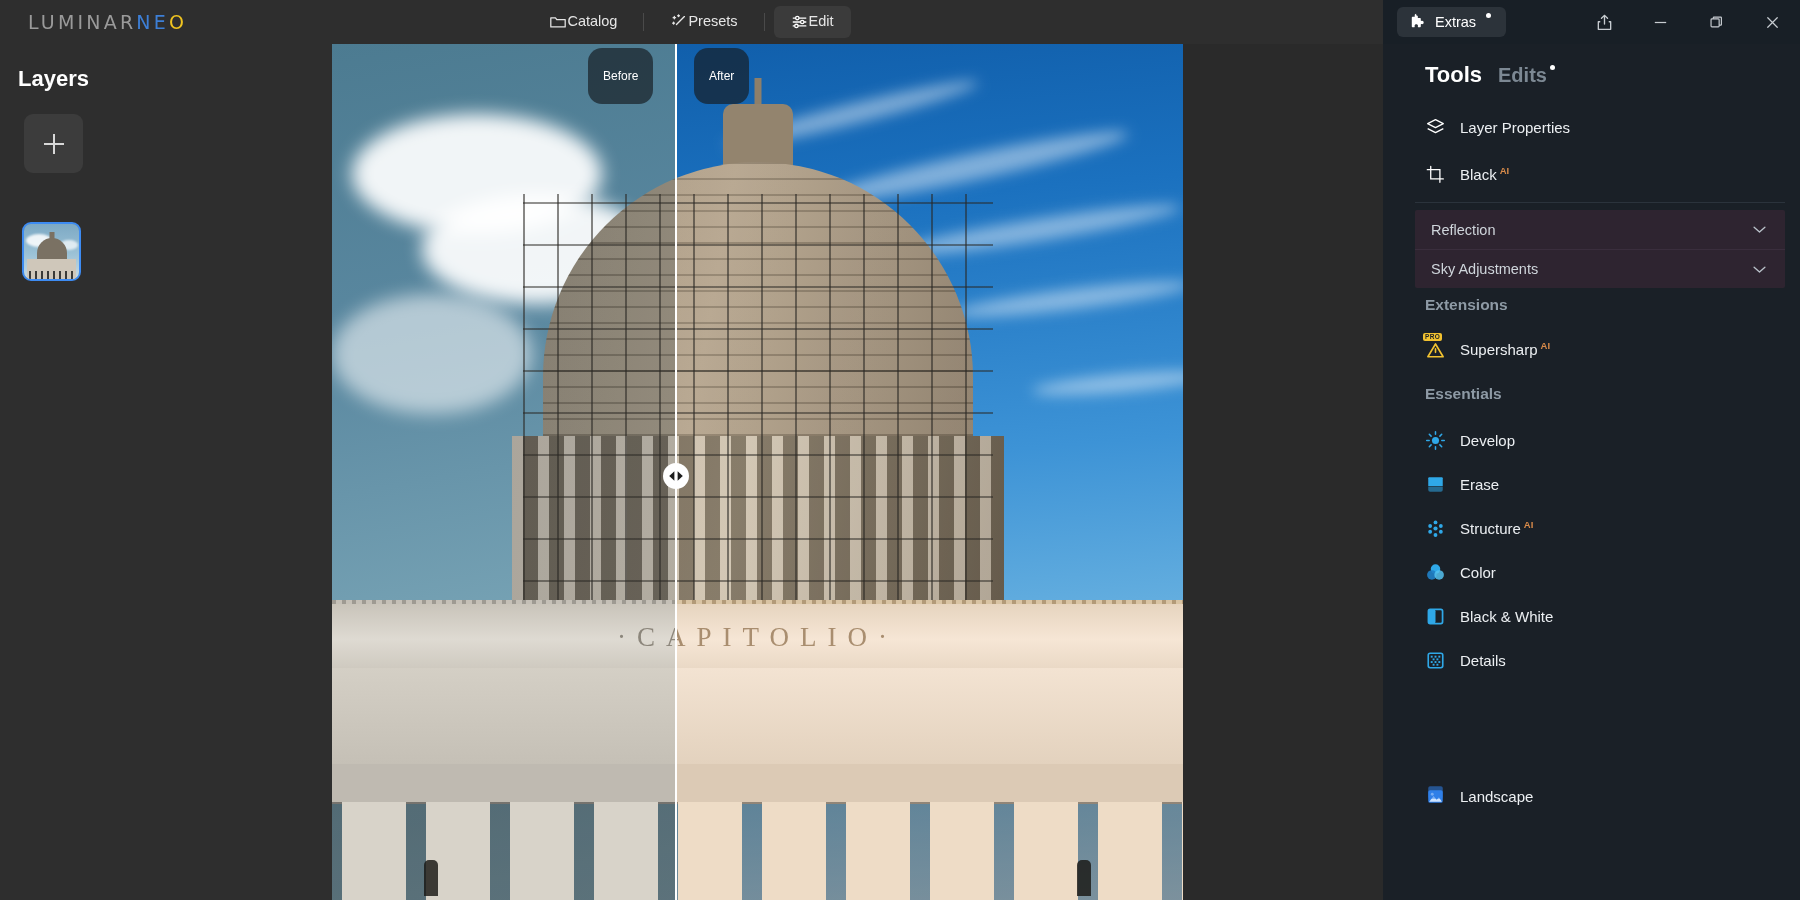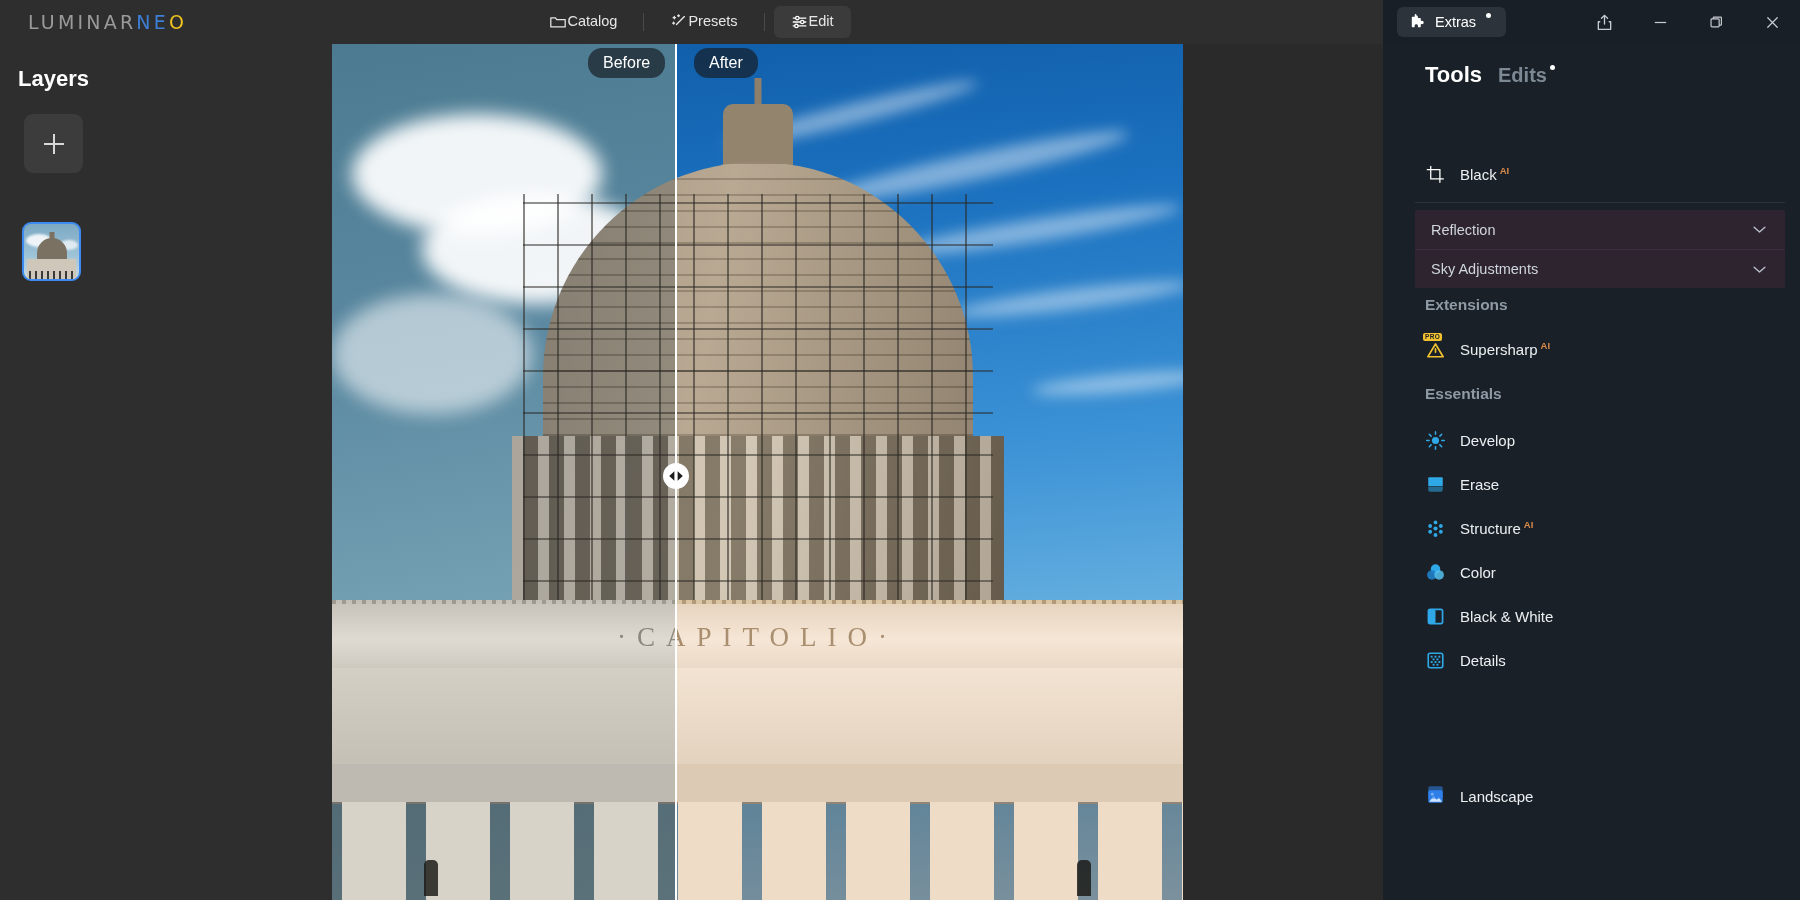--- a/index.html
+++ b/index.html
@@ -227,22 +227,22 @@
     background: #ffffff; z-index: 9;
   }
   .drag-handle {
     position:absolute; left: 344px; top: 419px; transform: translateX(-50%);
     width: 26px; height: 26px; border-radius: 50%; background:#fff;
     display:flex; align-items:center; justify-content:center; gap:2px;
     z-index: 10; cursor: ew-resize;
   }
 
   .ba-pill {
-    position:absolute; z-index: 12; padding: 6px 15px; border-radius: 14px;
-    background: rgba(22,28,34,.68); color:#fff; font-size: 16px;
+    position:absolute; z-index: 12; padding: 21px 15px; border-radius: 14px;
+    background: rgba(22,28,34,.68); color:#fff; font-size: 12px;
     cursor: pointer; white-space: nowrap;
   }
   .pill-before { left: 256px; top: 4px; }
   .pill-after  { left: 362px; top: 4px; }
 
   
   .tools-panel {
     position: absolute; left: 1383px; top: 44px; width: 417px; height: 856px;
     background: #1a2027;
   }
@@ -466,20 +466,29 @@
 
   <div class="tools-panel">
 
     <div class="tabs-row">
       <span class="tab-tools">Tools</span>
       <span>
         <span class="tab-edits">Edits</span><span class="tab-dot"></span>
       </span>
     </div>
 
+    <div class="tool-row" style="top: 68px;">
+      <span>
+        <svg class="ti" viewBox="0 0 22 22" fill="none" stroke="#ffffff" stroke-width="1.35" stroke-linejoin="round">
+          <path d="M11 2.8 2.8 7 11 11.2 19.2 7z"></path>
+          <path d="M2.8 12.2 11 16.4l8.2-4.2"></path>
+        </svg>
+      </span>
+      <span class="tool-label">Layer Properties</span>
+    </div>
 
     <div class="tool-row" style="top: 115px;">
       <span>
         <svg class="ti" viewBox="0 0 22 22" fill="none" stroke="#ffffff" stroke-width="1.35" stroke-linecap="round">
           <path d="M6 2.4v13.2h13.2"></path>
           <path d="M2.4 6H15.6v13.2"></path>
         </svg>
       </span>
       <span class="tool-label"><span>Black</span><span class="ai-sup">AI</span></span>
     </div>

